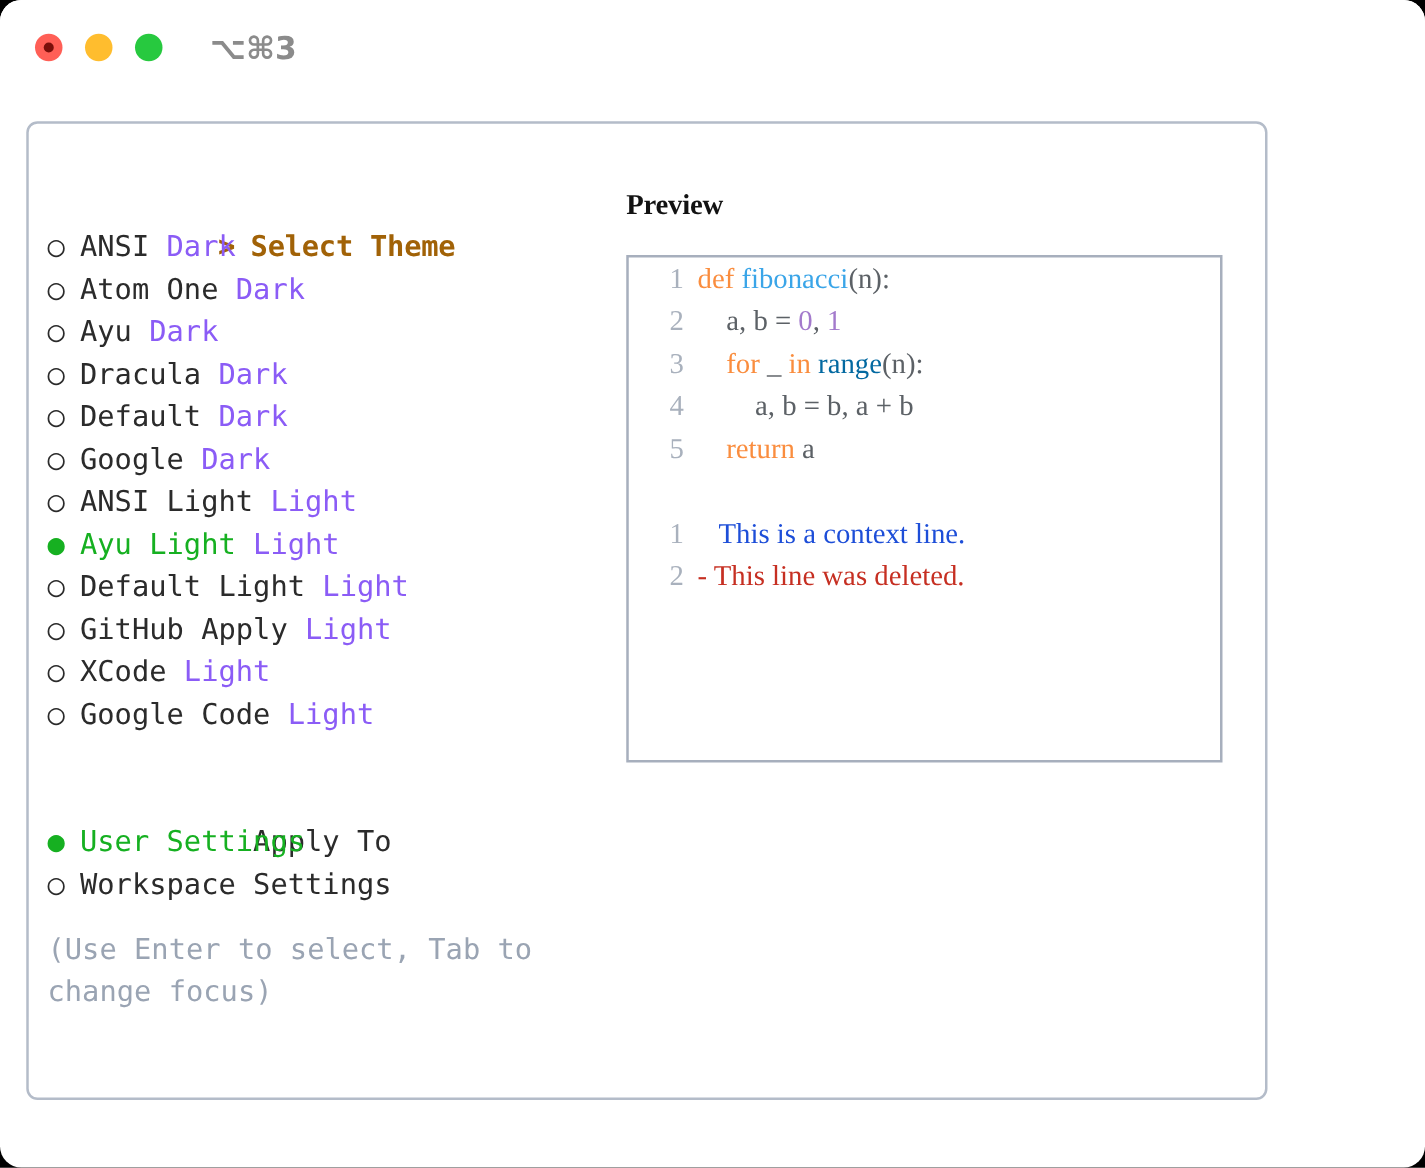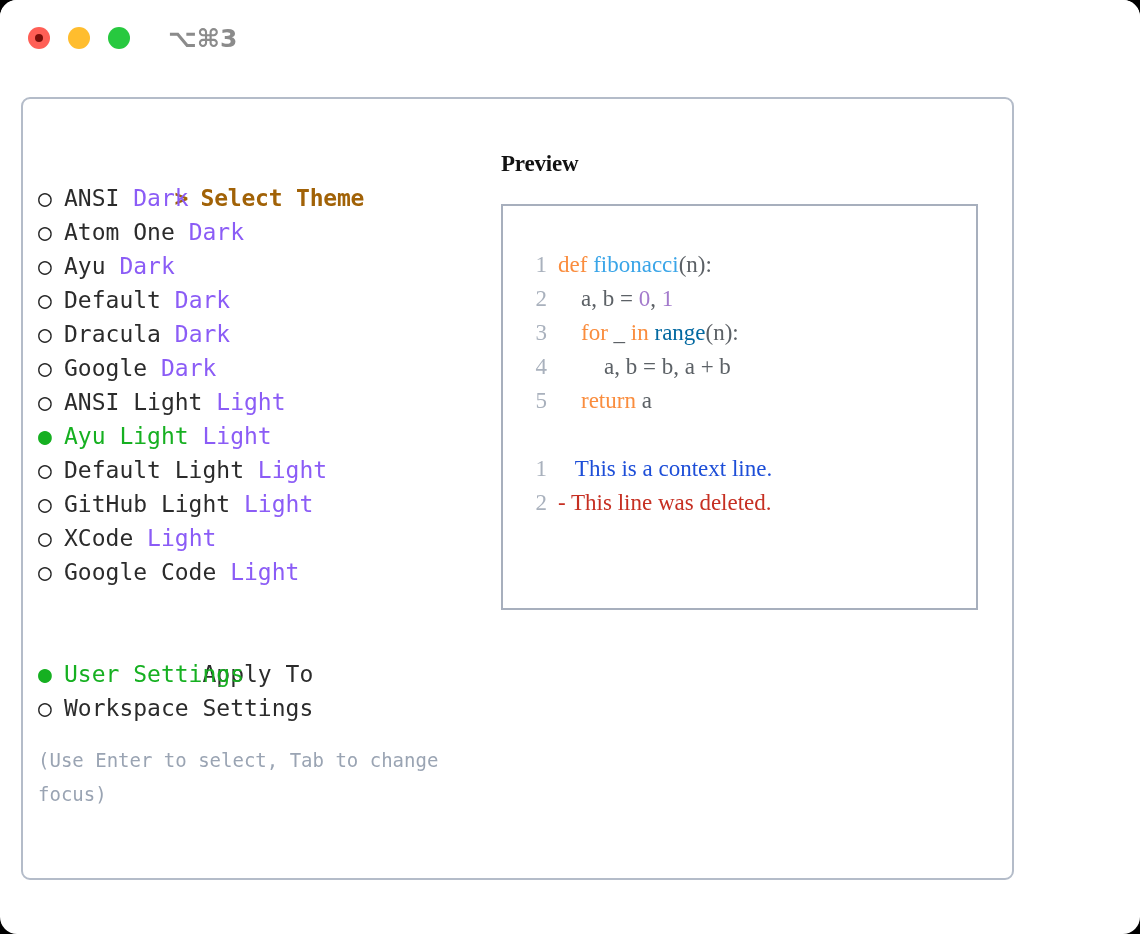--- a/index.html
+++ b/index.html
@@ -109,21 +109,21 @@
 
   .row.selected .label { color: #16b021; }
   .row.selected .marker { color: #16b021; }
 
   .suffix { color: #8b5cf6; }
 
   .spacer { height: 34px; }
 
   #help-text {
     margin-top: 18px;
-    font-size: 19px;
+    font-size: 23px;
     line-height: 34px;
     color: #9aa4b3;
     width: 410px;
     white-space: pre-wrap;
   }
 
   
   #right-col {
     position: absolute;
     left: 478px;
@@ -139,21 +139,20 @@
     line-height: 34px;
     letter-spacing: -0.2px;
   }
 
   #preview-box {
     margin-top: 23px;
     width: 477px;
     height: 406px;
     border: 2px solid #a7afbd;
     background: #ffffff;
-    padding-top: 42px;
     padding-left: 16px;
   }
 
   .code-line {
     font-size: 23px;
     line-height: 34px;
     white-space: pre;
   }
 
   .lineno {
@@ -193,27 +192,27 @@
       <div id="left-col">
 
         <div class="row header-row">
           <span class="marker">&gt;</span><span class="label">Select Theme</span>
         </div>
 
         <div id="theme-list">
             <div class="row"><span class="marker">○</span><span class="label">ANSI</span><span class="suffix"> Dark</span></div>
             <div class="row"><span class="marker">○</span><span class="label">Atom One</span><span class="suffix"> Dark</span></div>
             <div class="row"><span class="marker">○</span><span class="label">Ayu</span><span class="suffix"> Dark</span></div>
+            <div class="row"><span class="marker">○</span><span class="label">Dracula</span><span class="suffix"> Dark</span></div>
             <div class="row"><span class="marker">○</span><span class="label">Default</span><span class="suffix"> Dark</span></div>
-            <div class="row"><span class="marker">○</span><span class="label">Dracula</span><span class="suffix"> Dark</span></div>
             <div class="row"><span class="marker">○</span><span class="label">Google</span><span class="suffix"> Dark</span></div>
             <div class="row"><span class="marker">○</span><span class="label">ANSI Light</span><span class="suffix"> Light</span></div>
             <div class="row selected"><span class="marker">●</span><span class="label">Ayu Light</span><span class="suffix"> Light</span></div>
             <div class="row"><span class="marker">○</span><span class="label">Default Light</span><span class="suffix"> Light</span></div>
-            <div class="row"><span class="marker">○</span><span class="label">GitHub Light</span><span class="suffix"> Light</span></div>
+            <div class="row"><span class="marker">○</span><span class="label">GitHub Apply</span><span class="suffix"> Light</span></div>
             <div class="row"><span class="marker">○</span><span class="label">XCode</span><span class="suffix"> Light</span></div>
             <div class="row"><span class="marker">○</span><span class="label">Google Code</span><span class="suffix"> Light</span></div>
           </div>
 
         <div class="spacer"></div>
 
         <div class="row">
           <span class="marker"> </span><span class="label">Apply To</span>
         </div>
 

